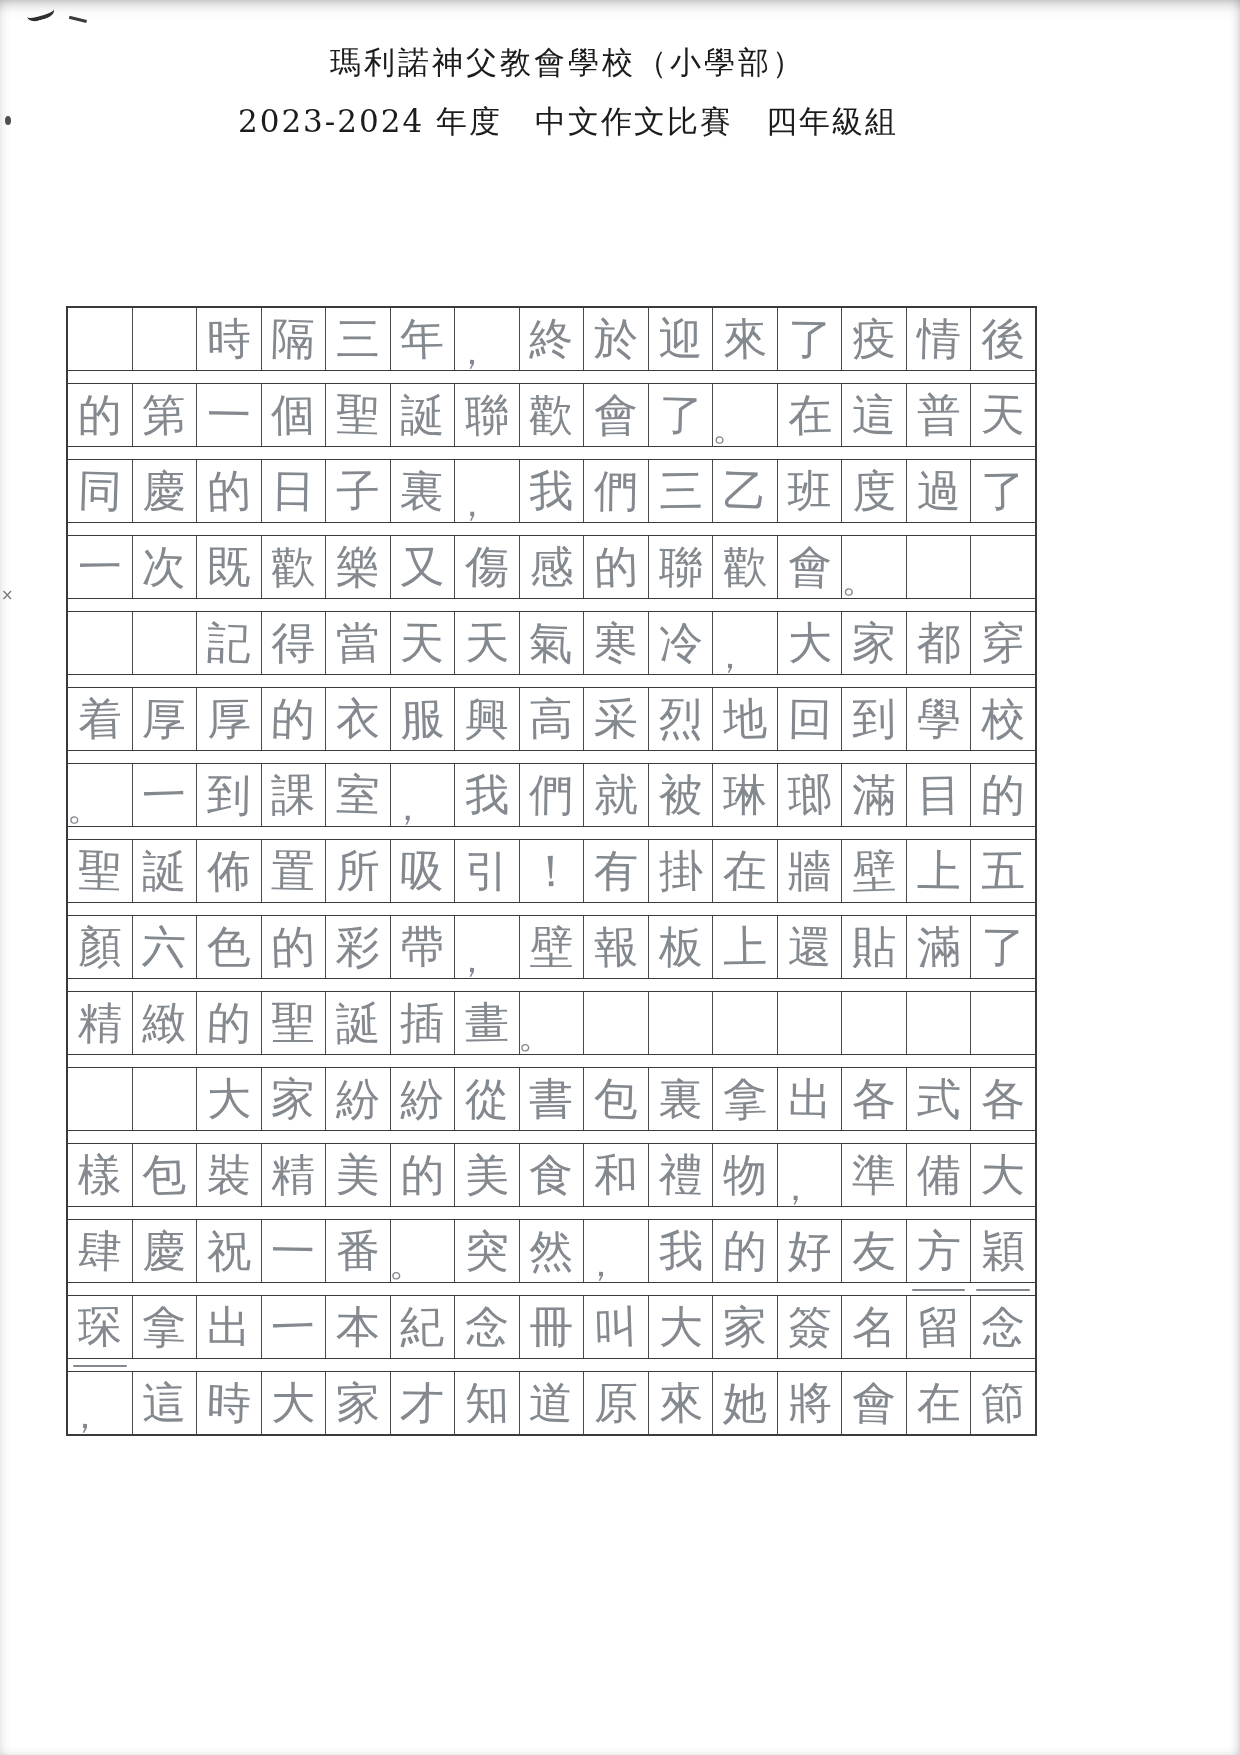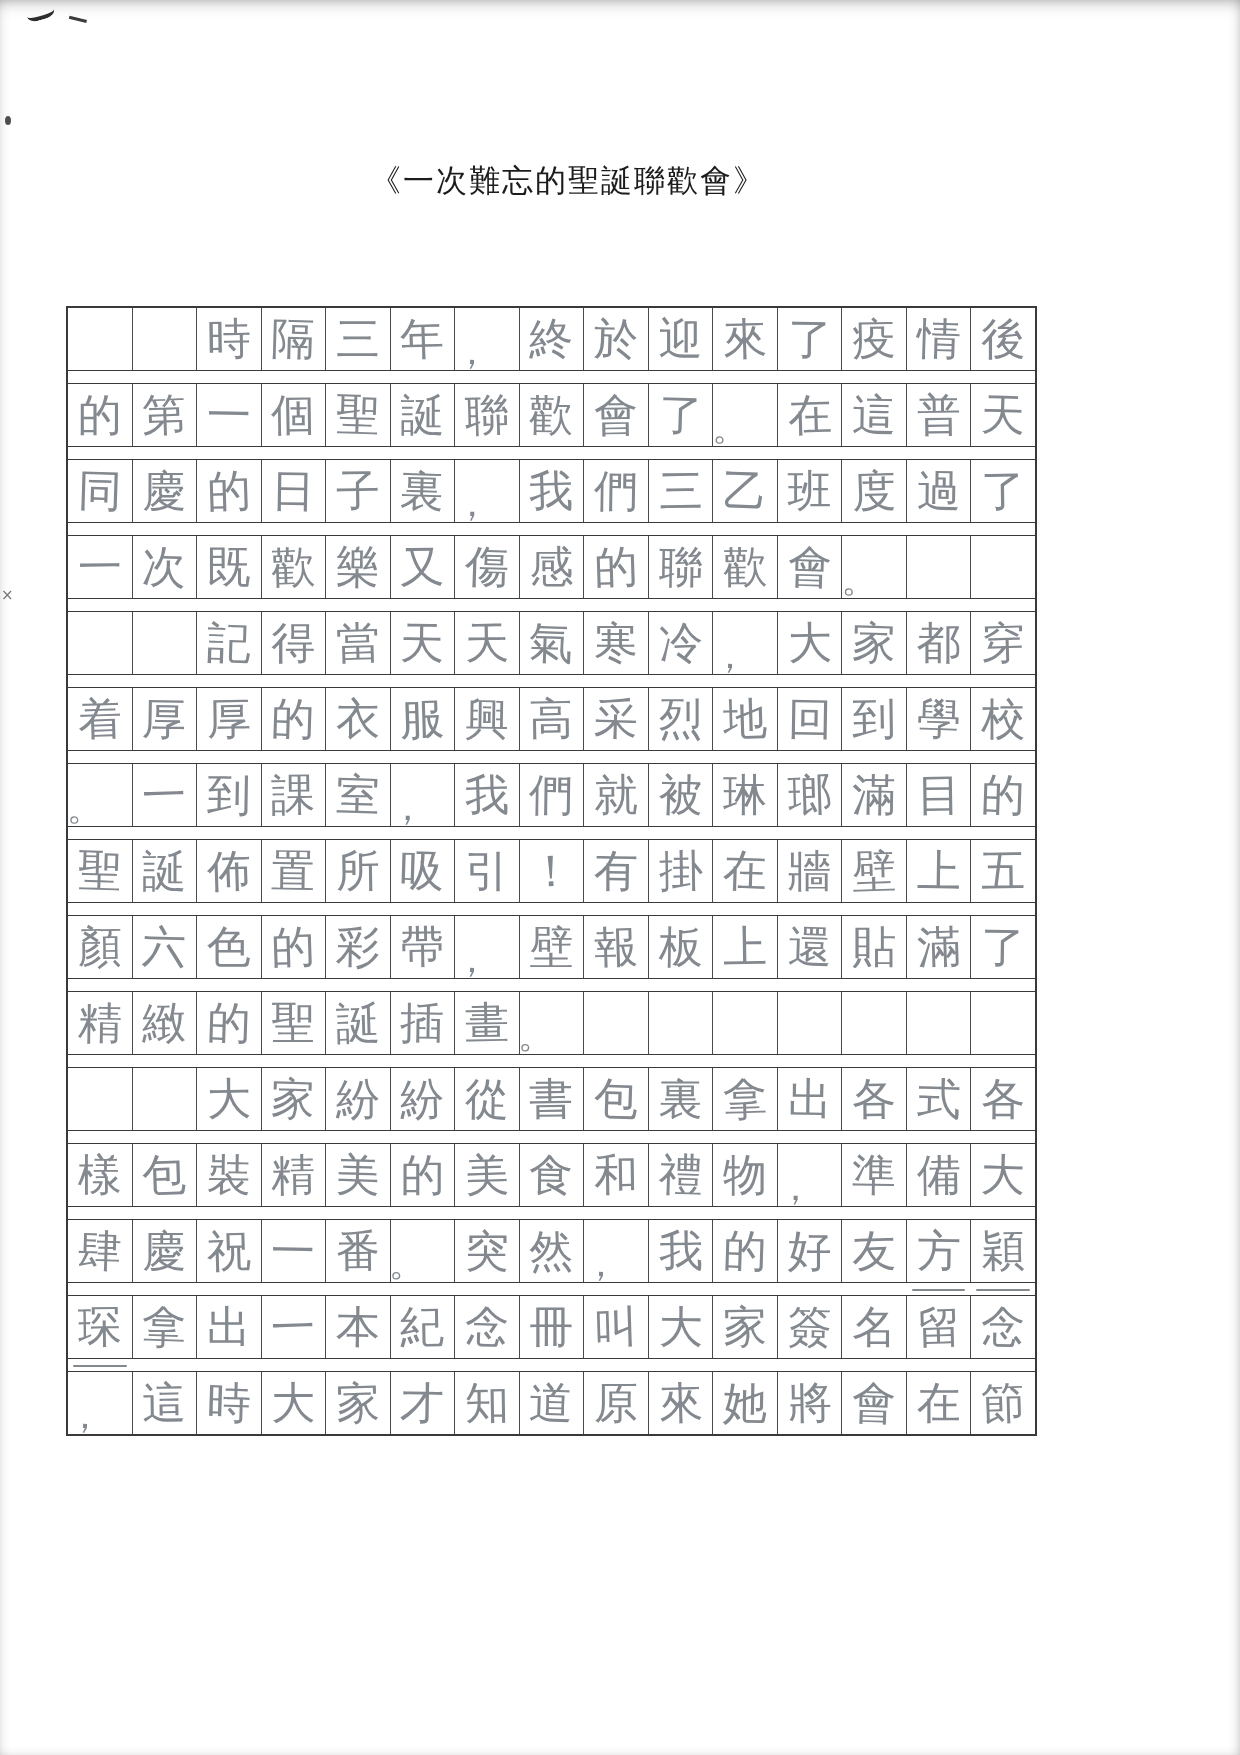--- a/index.html
+++ b/index.html
@@ -53,21 +53,22 @@
 </head>
 <body>
 
 <div class="page">
 
   <div class="artifact mark-a"></div>
   <div class="artifact mark-b"></div>
   <div class="artifact mark-c"></div>
   <div class="artifact mark-d">×</div>
 
-  <div class="header-line hl-title">《一次難忘的聖誕聯歡會》</div>
+  <div class="header-line hl-school">瑪利諾神父教會學校（小學部）</div>
+  <div class="header-line hl-contest">2023-2024 年度　中文作文比賽　四年級組</div>
 
 
   <div class="grid" id="grid">
       <div class="grid-row">
         <div class="cell"></div>
         <div class="cell"></div>
         <div class="cell">
           <span class="hw-char" style="transform: rotate(-0.9deg);">時</span>
         </div>
         <div class="cell">

